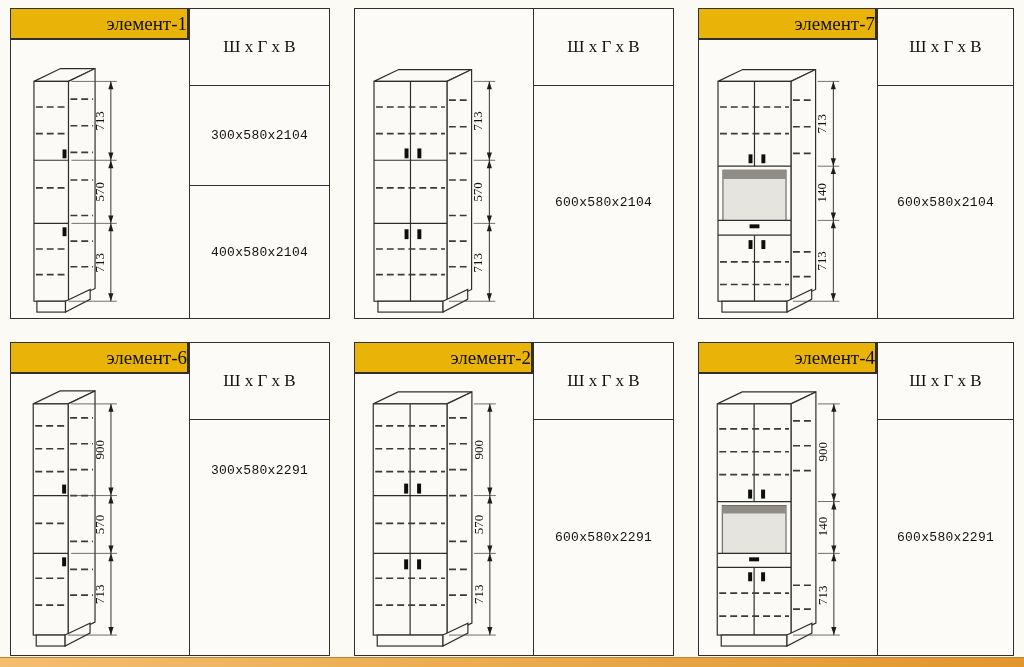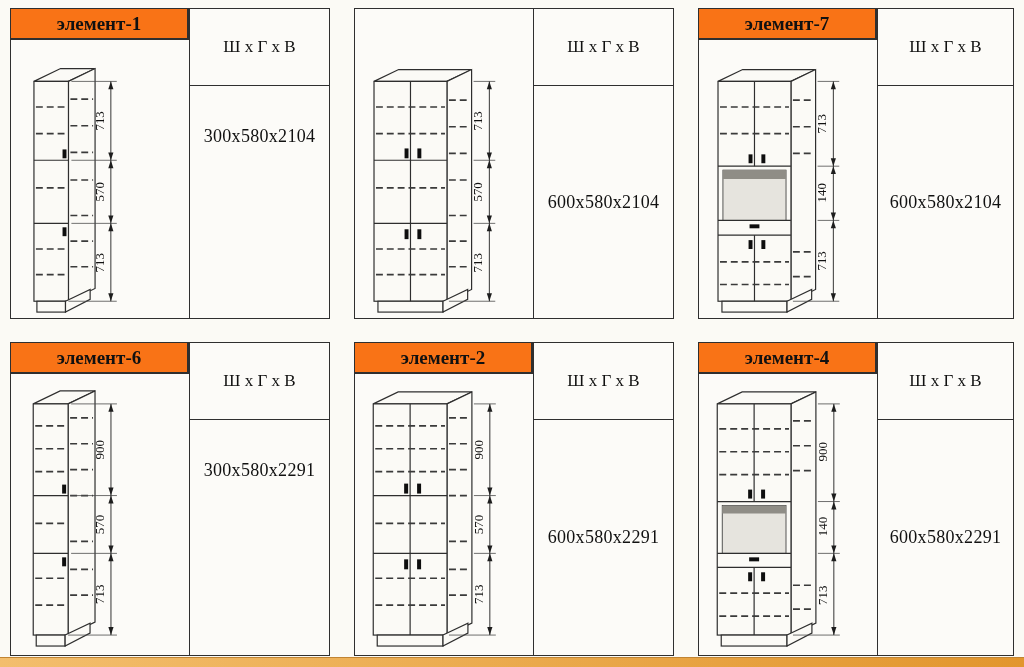--- a/index.html
+++ b/index.html
@@ -22,42 +22,43 @@
   .panel {
     position: relative;
     border: 1px solid #2f2f2f;
     background: #fcfbf8;
   }
   .title-box {
     position: absolute; top: 0; left: 0;
     width: 178px; height: 31px;
     border-right: 2px solid #2f2f2f;
     border-bottom: 2px solid #2f2f2f;
-    display: flex; align-items: center; justify-content: center;
-    font-weight: bold; font-size: 19px;
-    background: #f97316;
+    display: flex; align-items: center; justify-content: flex-end;
+    font-weight: normal; font-size: 19px;
+    background: #eab308;
     z-index: 2;
   }
   .specs {
     position: absolute; top: 0; bottom: 0; left: 178px; right: 0;
     border-left: 1px solid #2f2f2f;
     display: flex; flex-direction: column;
   }
   .spec-header {
     height: 77px; flex: 0 0 77px;
     border-bottom: 1px solid #2f2f2f;
     display: flex; align-items: center; justify-content: center;
     font-size: 17px;
   }
   .spec-cell {
     flex: 1 1 auto;
     border-bottom: 1px solid #2f2f2f;
     display: flex; align-items: center; justify-content: center;
-    font-size: 18px;
+    font-size: 13px;
     letter-spacing: 0.3px;
+    font-family: Liberation Mono, monospace;
   }
   .spec-cell:last-child { border-bottom: none; }
   .spec-cell.first-of-two { flex: 0 0 100px; }
   .drawing {
     position: absolute; top: 31px; left: 0; width: 178px; bottom: 0;
   }
   svg.cab { width: 100%; height: 100%; display: block; }
 
   .face { fill: #fbfaf6; stroke: #2e2e2e; stroke-width: 1.2; stroke-linejoin: miter; }
   .ln   { stroke: #2e2e2e; stroke-width: 1.2; fill: none; }
@@ -124,20 +125,21 @@
           <path class="arr" d="M100,265 l-2.6,-8 l5.2,0 z"></path>
           <text class="dimtext" x="93" y="82" transform="rotate(-90 93 82)">713</text>
           <text class="dimtext" x="93" y="154" transform="rotate(-90 93 154)">570</text>
           <text class="dimtext" x="93" y="226" transform="rotate(-90 93 226)">713</text>
         </g>
       </svg>
     </div>
     <div class="specs">
       <div class="spec-header">Ш х Г х В</div>
       <div class="spec-cell first-of-two">300x580x2104</div>
+      <div class="spec-cell">400x580x2104</div>
     </div>
   </div>
 
   <div class="panel">
     <div class="drawing">
       <svg class="cab" viewBox="0 0 178 282" preserveAspectRatio="xMidYMin meet">
         <g>
           <polygon class="face" points="18,42 92,42 117,30 43,30"></polygon>
           <polygon class="face" points="92,42 117,30 117,253 92,265"></polygon>
           <rect class="face" x="18" y="42" width="74" height="223"></rect>

